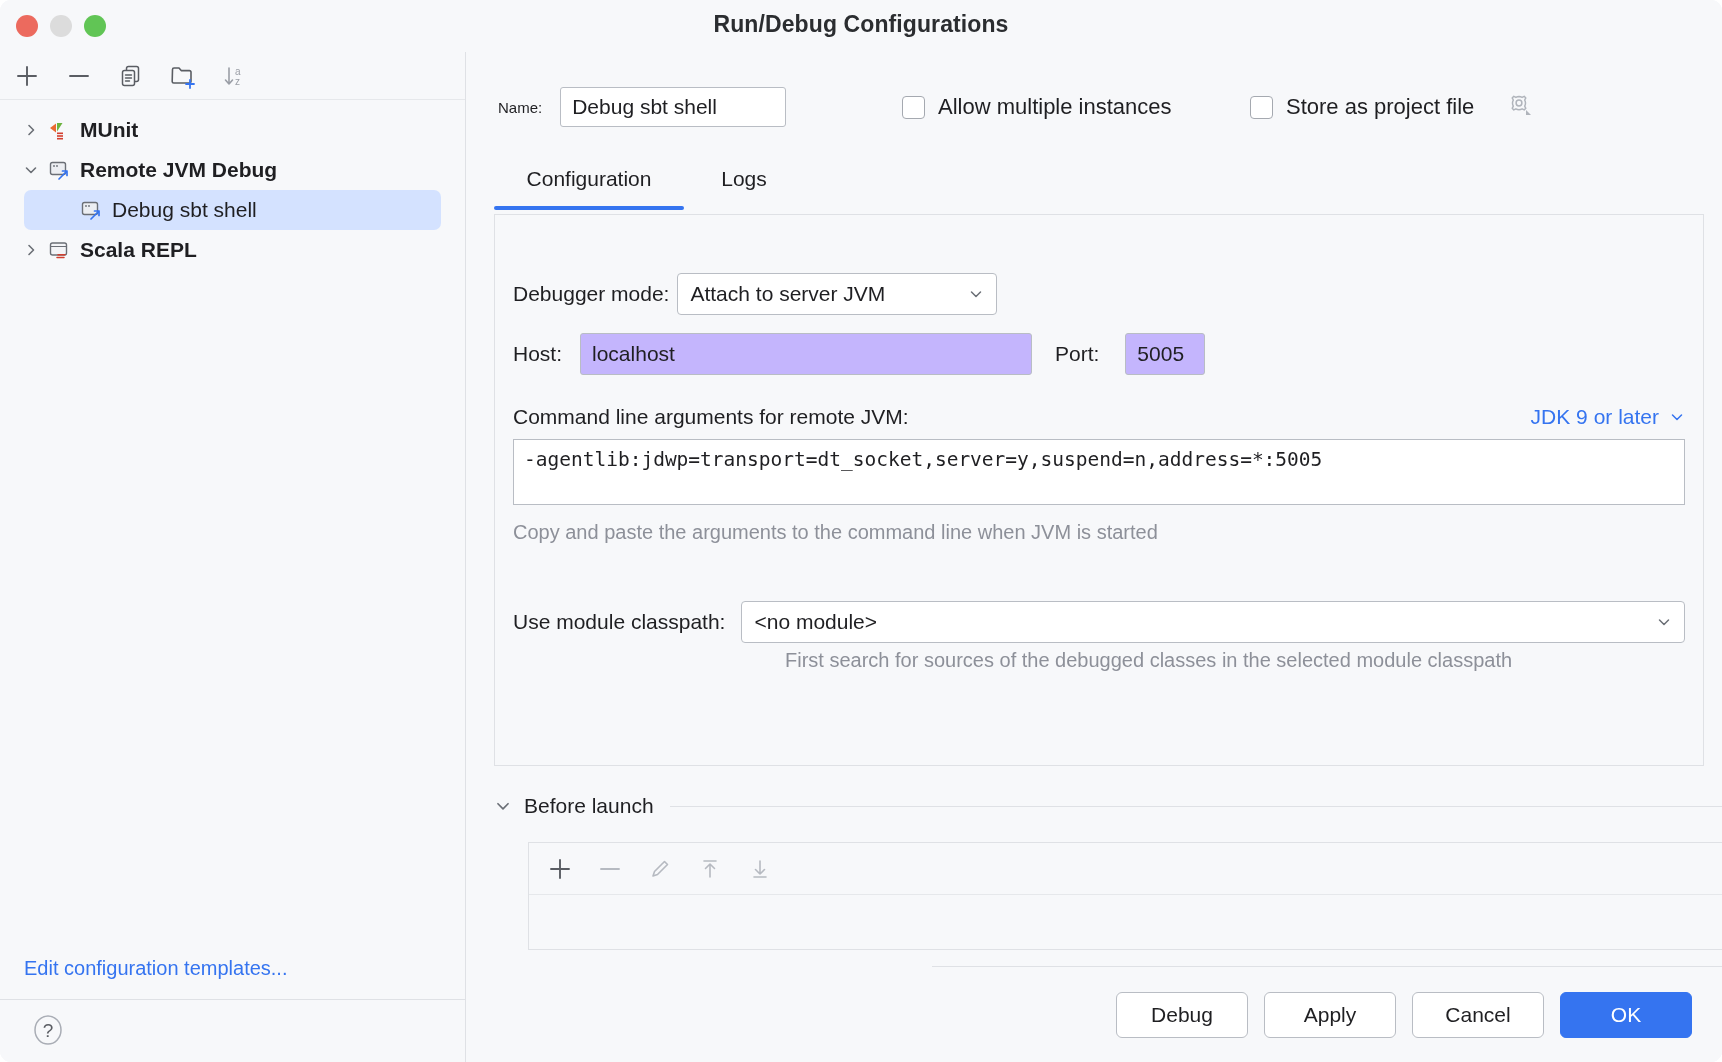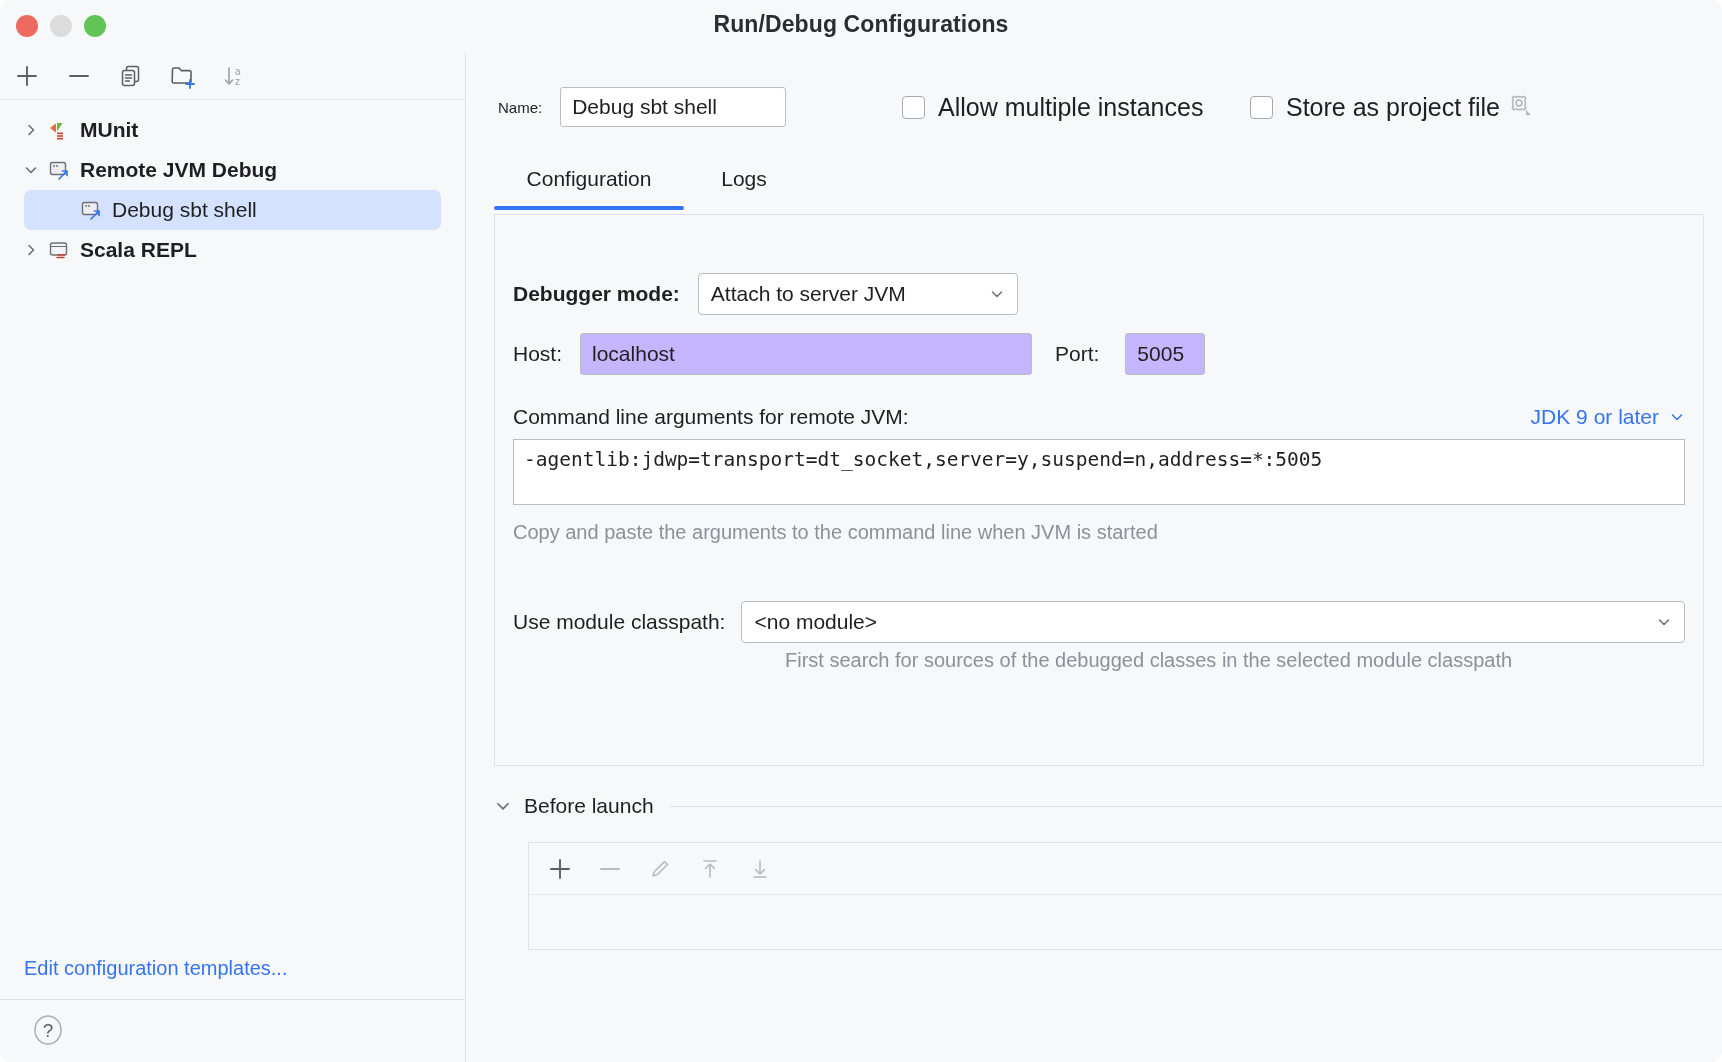--- a/index.html
+++ b/index.html
@@ -212,21 +212,21 @@
   .chk-box {
     width: 23px;
     height: 23px;
     border: 1px solid #a5a9b0;
     border-radius: 4px;
     background: #fff;
     margin-right: 13px;
     box-sizing: border-box;
   }
   .chk-label {
-    font-size: 25px;
+    font-size: 22px;
     color: #1f1f22;
   }
   .allow-multi { position: absolute; left: 404px; }
   .store-proj  { position: absolute; left: 752px; }
   .gear-icon-wrap {
     position: absolute;
     left: 1006px;
     top: 2px;
   }
 
@@ -626,21 +626,21 @@
 
     <div class="tabs">
       <div class="tab tab-configuration">Configuration</div>
       <div class="tab tab-logs">Logs</div>
       <div class="tab-underline"></div>
     </div>
 
     <div class="config-card">
 
       <div class="field-row debugger-row">
-        <span class="field-label" style="margin-right:18px;font-weight:bold;">Debugger mode:</span>
+        <span class="field-label" style="margin-right:8px;">Debugger mode:</span>
         <div class="combo" style="width:320px;">
           <span>Attach to server JVM</span>
           <span class="caret">
             <svg width="16" height="16" viewBox="0 0 16 16">
               <path d="M3.5 6 L8 10.5 L12.5 6" fill="none" stroke="#6b6f76" stroke-width="1.5" stroke-linecap="round" stroke-linejoin="round"></path>
             </svg>
           </span>
         </div>
       </div>
 
@@ -718,15 +718,21 @@
           </svg>
         </div>
         <div class="bl-btn">
           <svg width="26" height="26" viewBox="0 0 26 26">
             <path d="M13 5 L13 18 M8.5 13.5 L13 18 L17.5 13.5 M7 21 L19 21" fill="none" stroke="#b6bac1" stroke-width="1.6" stroke-linecap="round" stroke-linejoin="round"></path>
           </svg>
         </div>
       </div>
     </div>
 
+    <div class="footer">
+      <div class="btn">Debug</div>
+      <div class="btn">Apply</div>
+      <div class="btn">Cancel</div>
+      <div class="btn primary">OK</div>
+    </div>
 
   </div>
 </div>
 
 </body></html>

